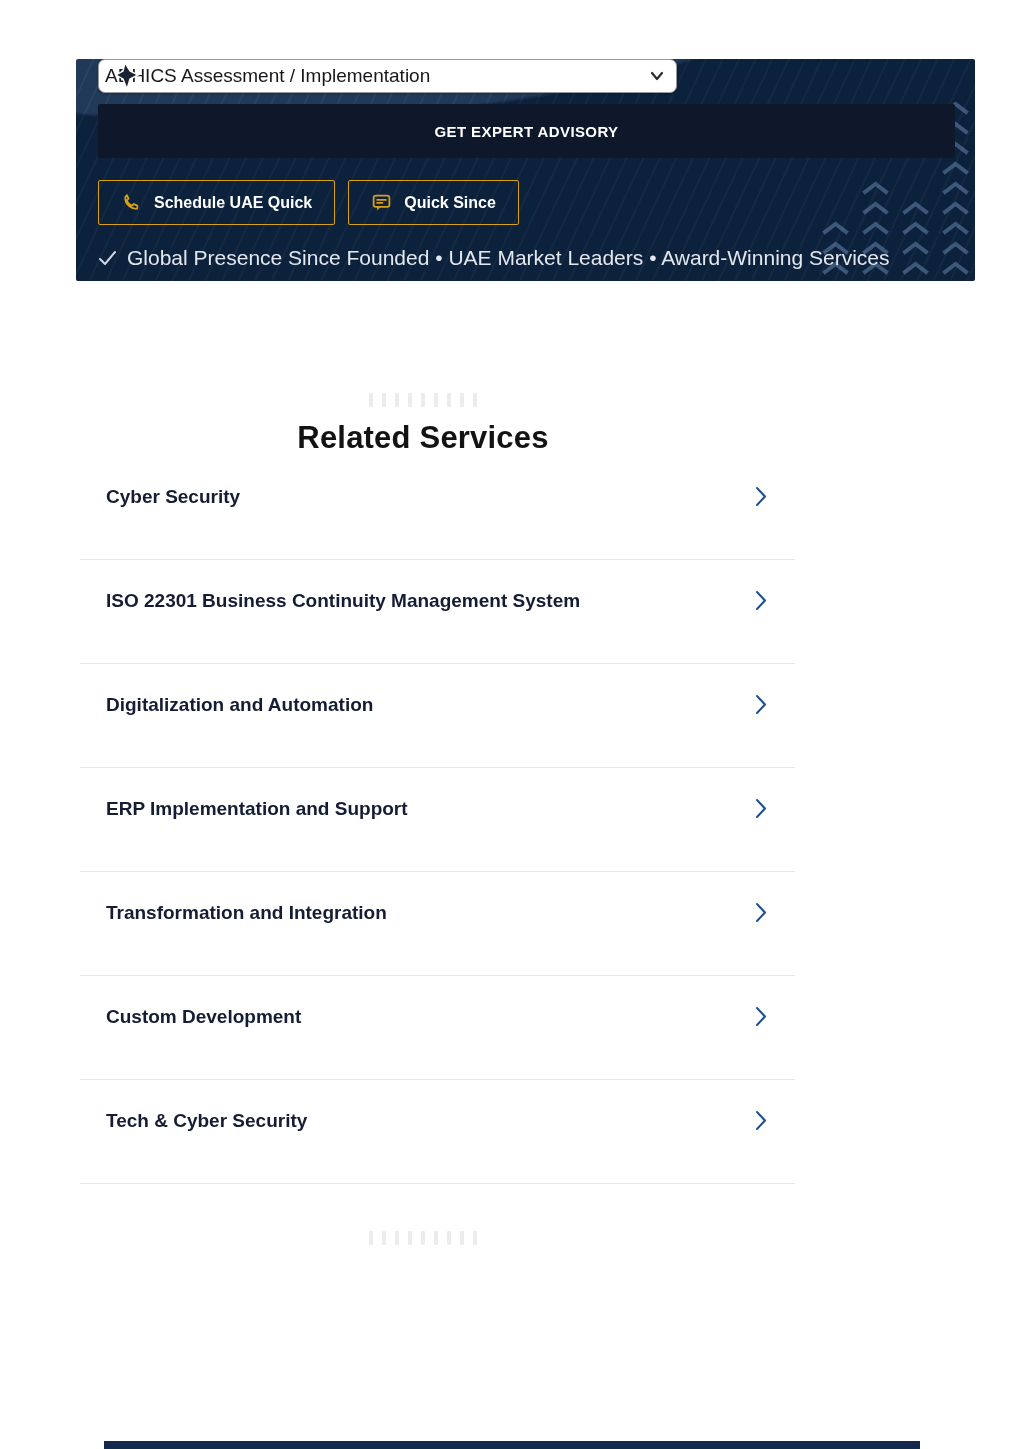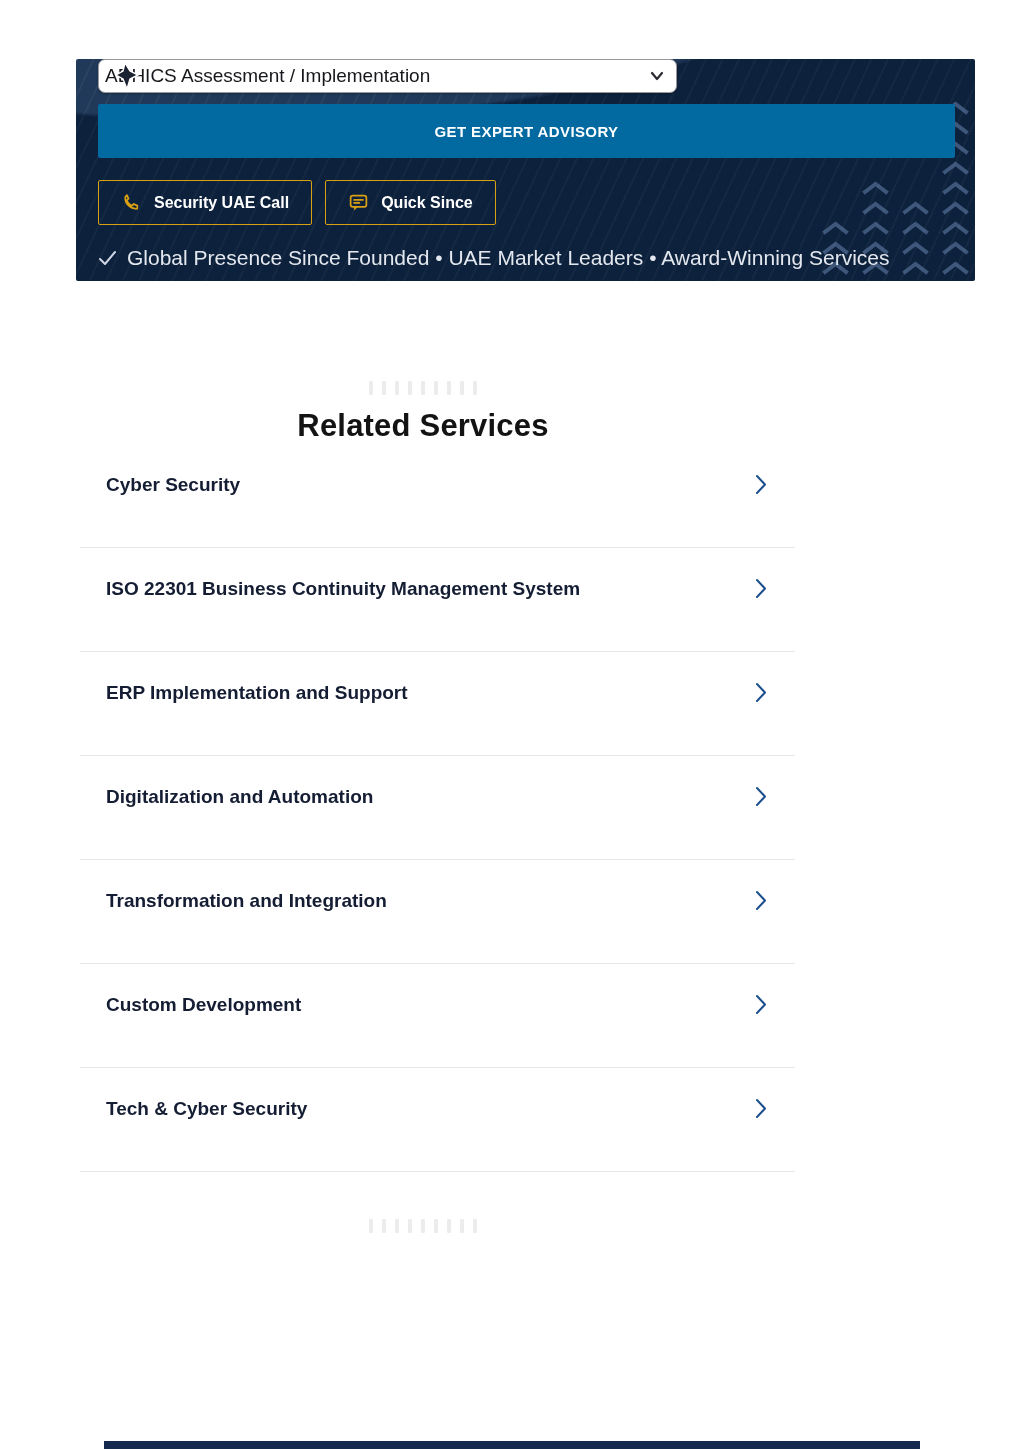--- a/index.html
+++ b/index.html
@@ -57,21 +57,21 @@
     pointer-events:none;
   }
   .dropdown-arrow-icon {
     position:absolute; right:13px; top:11px; width:14px; height:12px;
     pointer-events:none;
   }
   .dropdown-arrow-icon polyline { fill:none; stroke:#2a2c31; stroke-width:2.2; stroke-linecap:round; stroke-linejoin:round; }
 
   .cta-button {
     display:block; width:857px; height:54px; margin-top:11px;
-    background:#0369a1; border:none; border-radius:2px;
+    background:#0f172a; border:none; border-radius:2px;
     font-family:"Liberation Sans", sans-serif;
     font-size:15px; font-weight:700; letter-spacing:0.4px;
     color:#ffffff; text-align:center; cursor:pointer;
   }
 
   .btn-row { display:flex; gap:13px; margin-top:22px; }
   .outline-btn {
     height:45px; padding:0 22px;
     display:flex; align-items:center; gap:12px;
     background:transparent;
@@ -81,21 +81,21 @@
     cursor:pointer;
   }
   .outline-btn svg { flex:0 0 auto; }
 
   .trust-line {
     margin-top:21px; display:flex; align-items:center; gap:10px;
     font-size:21px; color:#e3e7ee;
   }
 
   
-  .related { position:absolute; left:0; top:281px; width:846px; }
+  .related { position:absolute; left:0; top:293px; width:846px; }
 
   .dashes { display:flex; justify-content:center; gap:9px; }
   .dashes-top { margin-top:100px; }
   .dashes-bottom { margin-top:47px; }
   .dash { width:4px; height:14px; background:#ececec; border-radius:1px; }
 
   .related-title {
     margin-top:13px; text-align:center;
     font-size:31px; font-weight:700; color:#131313;
     letter-spacing:0.2px;
@@ -214,21 +214,21 @@
       </svg>
     </div>
 
     <button class="cta-button">GET EXPERT ADVISORY</button>
 
     <div class="btn-row">
       <button class="outline-btn">
         <svg width="21" height="21" viewBox="0 0 24 24">
           <path d="M6.8 3.5c.5 1.6 1 2.7 1.8 4l-2 2.2c1.2 2.9 3.1 4.8 5.8 6l2.3-2c1.3.8 2.4 1.3 4 1.8l-.2 3.6c-3.9.3-7.3-1-10-3.7S4.6 9.6 4.9 5.7z" fill="none" stroke="#d9a013" stroke-width="2" stroke-linejoin="round"></path>
         </svg>
-        <span>Security UAE Call</span>
+        <span>Schedule UAE Quick</span>
       </button>
       <button class="outline-btn">
         <svg width="21" height="21" viewBox="0 0 24 24">
           <rect x="3" y="4" width="18" height="13" rx="2.5" fill="none" stroke="#d9a013" stroke-width="2"></rect>
           <line x1="7" y1="9" x2="17" y2="9" stroke="#d9a013" stroke-width="2" stroke-linecap="round"></line>
           <line x1="7" y1="12.5" x2="13" y2="12.5" stroke="#d9a013" stroke-width="2" stroke-linecap="round"></line>
           <path d="M7 17 L7 21 L11 17 Z" fill="#d9a013"></path>
         </svg>
         <span>Quick Since</span>
       </button>
@@ -265,32 +265,32 @@
           <polyline points="2,2 10,10.5 2,19"></polyline>
         </svg>
     </a>
     <a class="service-row">
       <span class="service-label">ISO 22301 Business Continuity Management System</span>
       <svg class="chevron-right-icon" viewBox="0 0 12 21">
           <polyline points="2,2 10,10.5 2,19"></polyline>
         </svg>
     </a>
     <a class="service-row">
+      <span class="service-label">Digitalization and Automation</span>
+      <svg class="chevron-right-icon" viewBox="0 0 12 21">
+          <polyline points="2,2 10,10.5 2,19"></polyline>
+        </svg>
+    </a>
+    <a class="service-row">
       <span class="service-label">ERP Implementation and Support</span>
       <svg class="chevron-right-icon" viewBox="0 0 12 21">
           <polyline points="2,2 10,10.5 2,19"></polyline>
         </svg>
     </a>
     <a class="service-row">
-      <span class="service-label">Digitalization and Automation</span>
-      <svg class="chevron-right-icon" viewBox="0 0 12 21">
-          <polyline points="2,2 10,10.5 2,19"></polyline>
-        </svg>
-    </a>
-    <a class="service-row">
       <span class="service-label">Transformation and Integration</span>
       <svg class="chevron-right-icon" viewBox="0 0 12 21">
           <polyline points="2,2 10,10.5 2,19"></polyline>
         </svg>
     </a>
     <a class="service-row">
       <span class="service-label">Custom Development</span>
       <svg class="chevron-right-icon" viewBox="0 0 12 21">
           <polyline points="2,2 10,10.5 2,19"></polyline>
         </svg>

